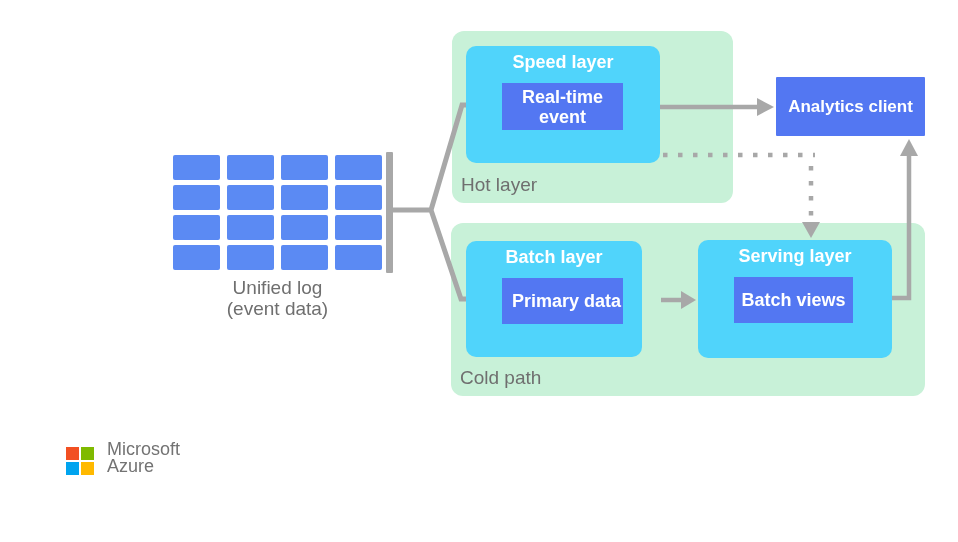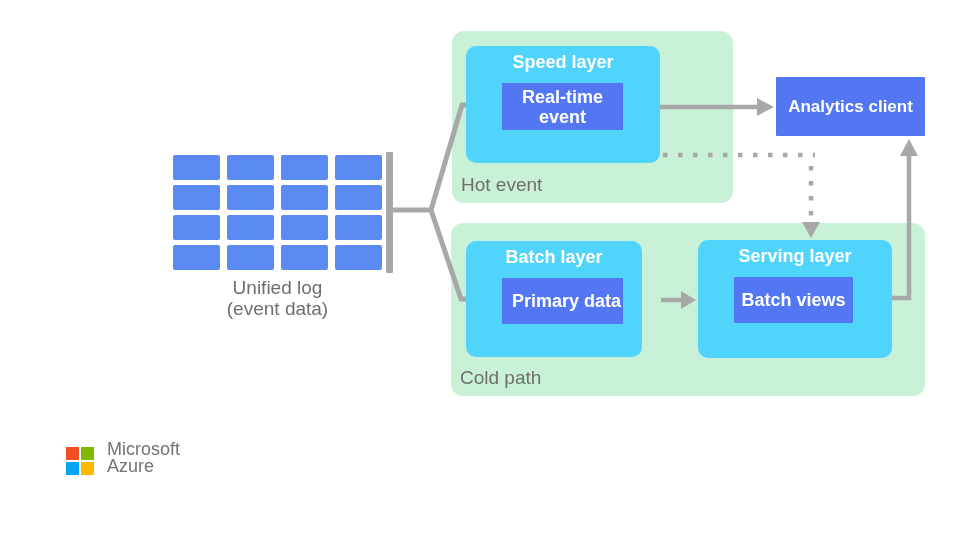--- a/index.html
+++ b/index.html
@@ -50,21 +50,21 @@
   .sq-blue{background:var(--logo-blue,#00a4ef);}
   .sq-yellow{background:var(--logo-yellow,#ffb900);}
   .logo-text{margin-left:13px;color:var(--logo-text,#737373);font-size:18px;line-height:17px;}
 </style>
 </head>
 <body>
 
 <div class="canvas">
 
   <div class="green-container" style="left:452px;top:31px;width:281px;height:172px;">
-    <span class="path-label">Hot event</span>
+    <span class="path-label">Hot layer</span>
   </div>
 
   <div class="green-container" style="left:451px;top:223px;width:474px;height:173px;">
     <span class="path-label">Cold path</span>
   </div>
 
   <div class="log-grid">
       <div class="log-cell"></div>
       <div class="log-cell"></div>
       <div class="log-cell"></div>

